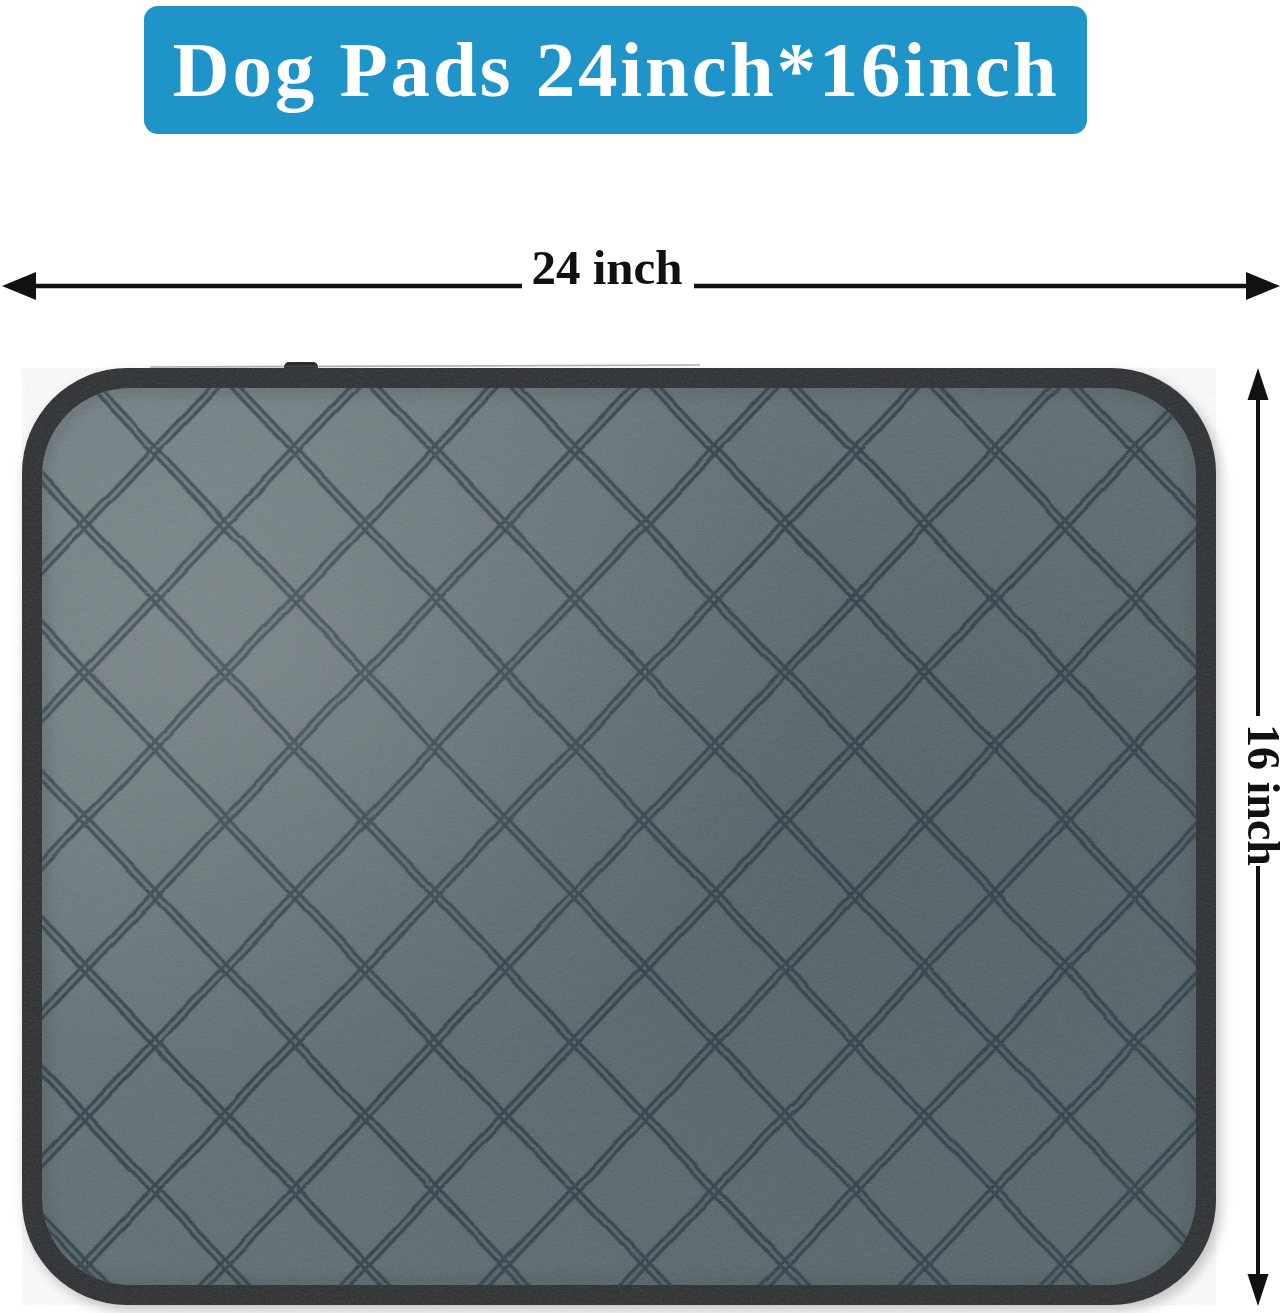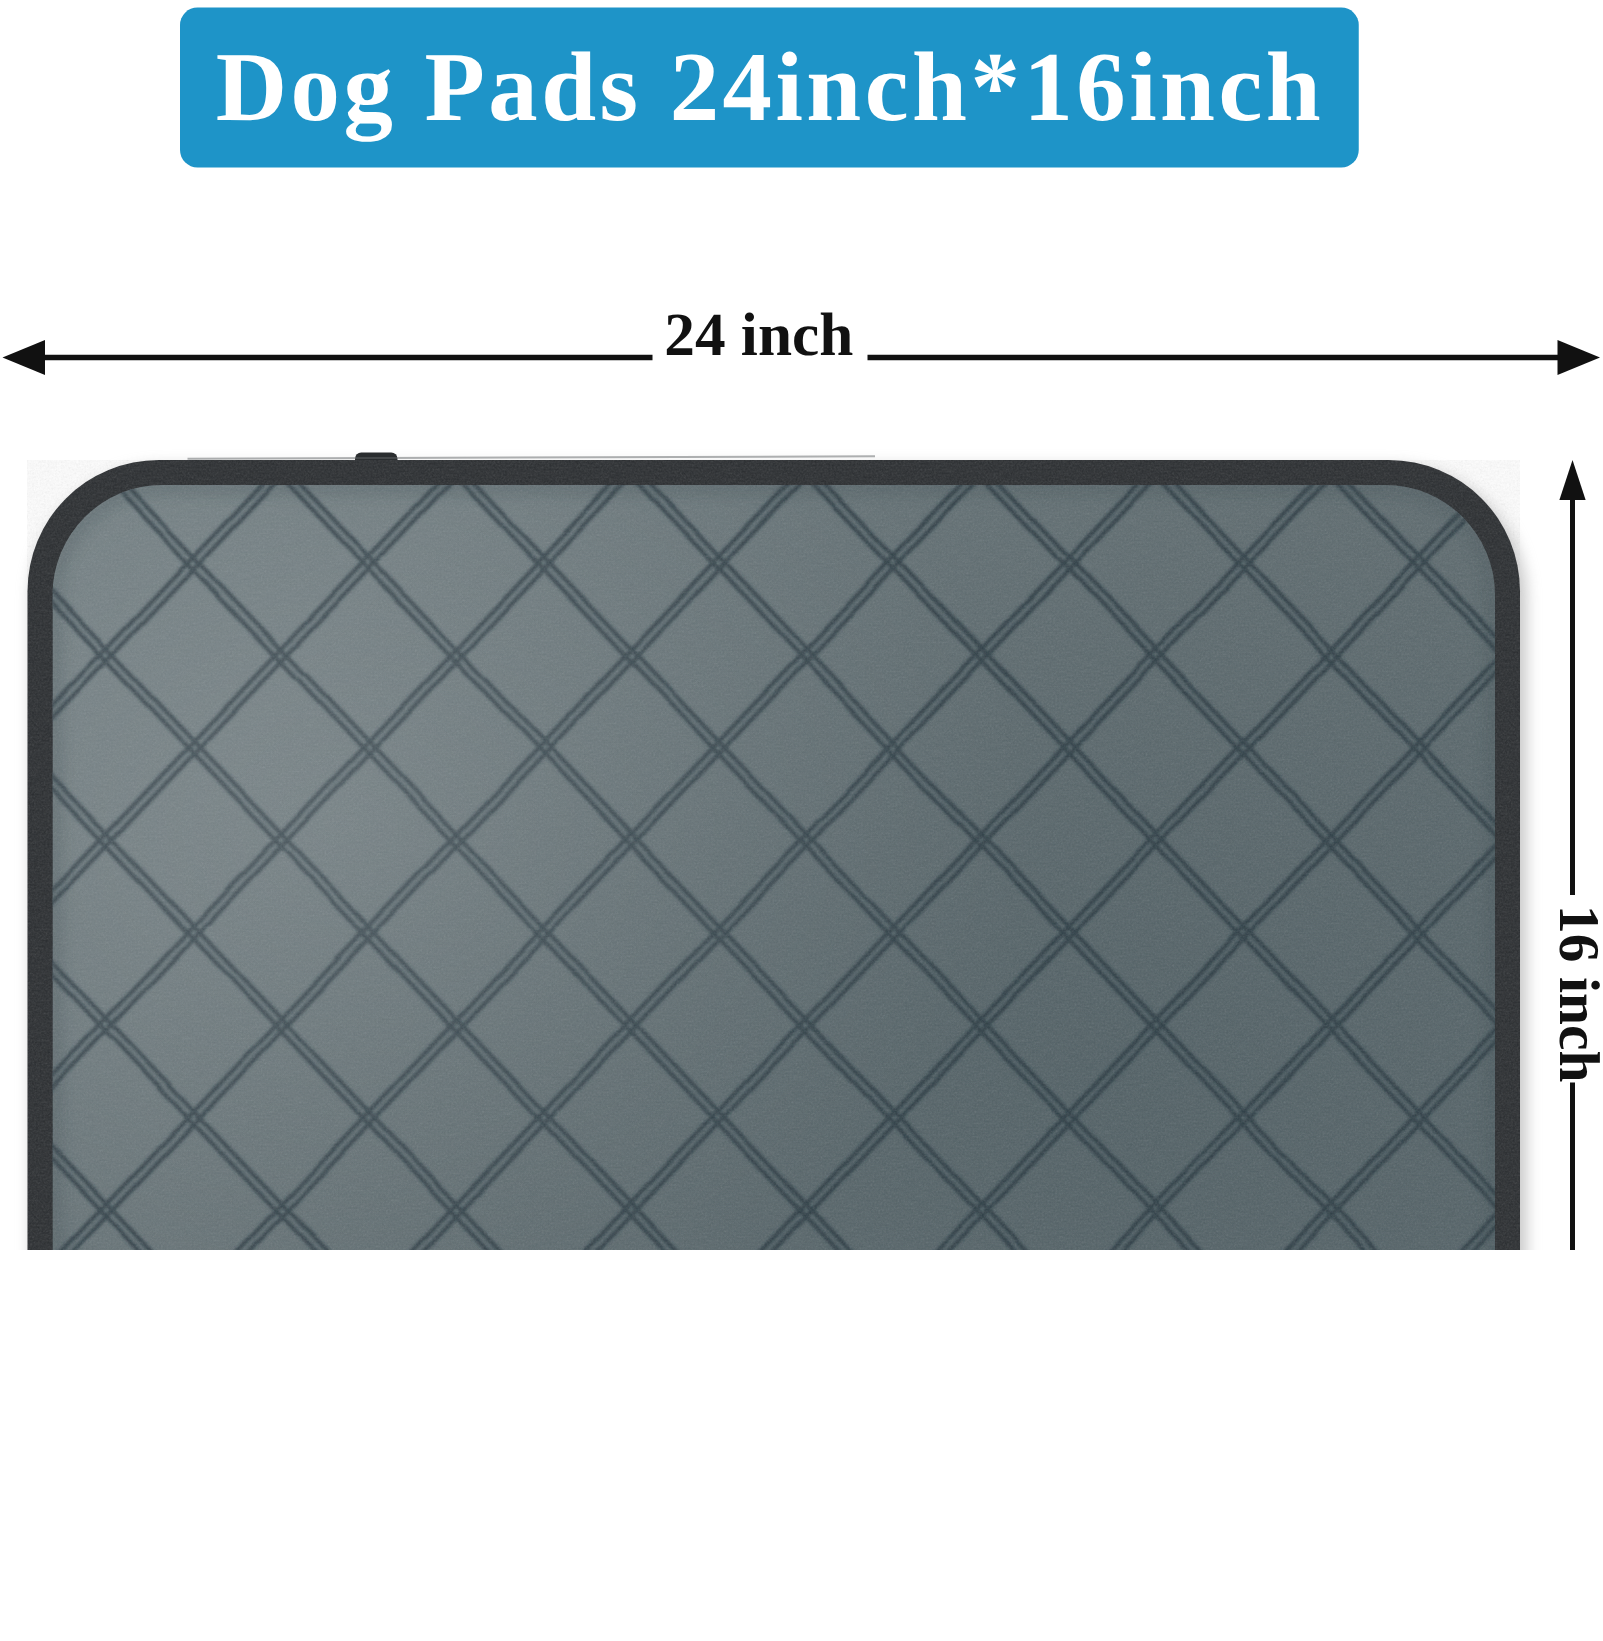--- a/index.html
+++ b/index.html
@@ -1,16 +1,16 @@
 <!DOCTYPE html>
 <html><head>
 <meta charset="utf-8">
 <style>
   html,body{margin:0;padding:0;background:#ffffff;}
-  .stage{position:relative;width:1282px;height:1000px;overflow:hidden;background:#ffffff;
+  .stage{position:relative;width:1282px;height:1313px;overflow:hidden;background:#ffffff;
          font-family:"Liberation Serif", serif;}
 </style>
 </head>
 <body>
 <div class="stage">
 <svg width="1282" height="1313" viewBox="0 0 1282 1313" xmlns="http://www.w3.org/2000/svg">
   <defs>
 
     <pattern id="quilt" width="140" height="140" patternUnits="userSpaceOnUse" patternTransform="translate(10,1) scale(1,1.0571)">
       <g stroke="#3a4a52" stroke-width="12" fill="none" opacity="0.26">

